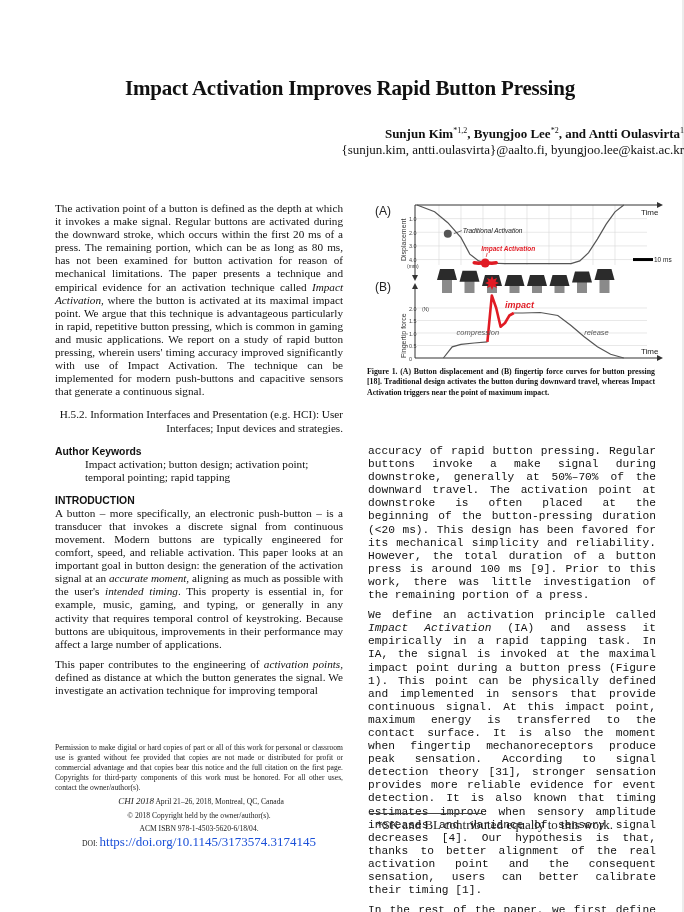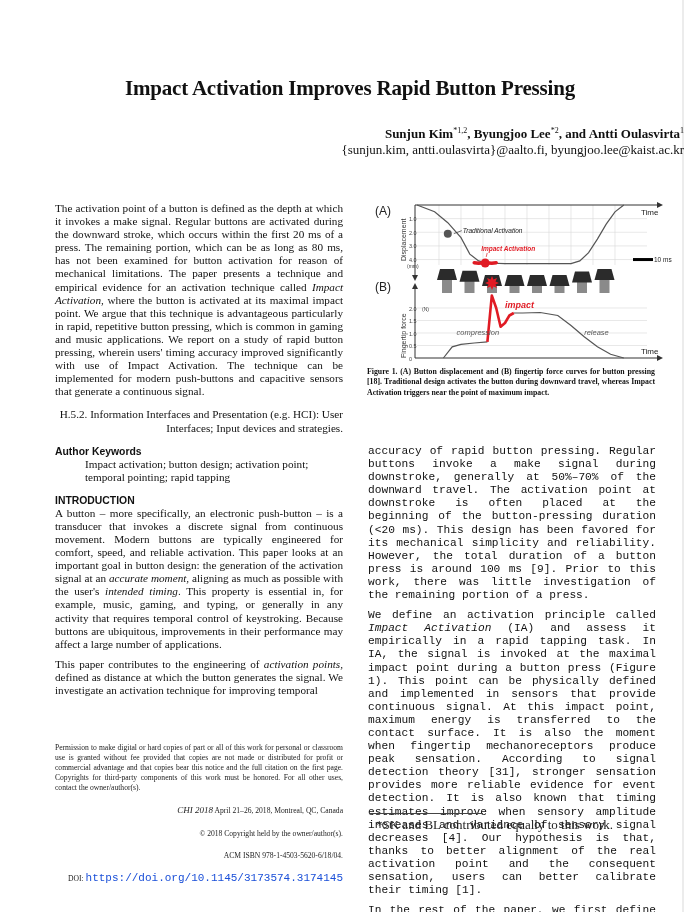--- a/index.html
+++ b/index.html
@@ -9,22 +9,22 @@
   .authors { position:absolute; left:0; width:684px; top:126px; text-align:right; font-size:13px; line-height:16px; }
   .authors .names { font-weight:bold; }
   .authors sup { font-size:8px; font-weight:normal; vertical-align:5px; line-height:0; }
   .col { position:absolute; font-size:11.2px; line-height:13.1px; text-align:justify; }
   .col-left { left:55px; width:288px; }
   .col-right { left:368px; width:288px;font-family:Liberation Mono, monospace; }
   .h { font-family:"Liberation Sans", "DejaVu Sans", sans-serif; font-weight:bold; font-size:10.4px; margin:0; line-height:13px; }
   .p { margin:0; }
   .gap { height:10px; }
   .perm { position:absolute; left:55px; top:743px; width:288px; font-size:7.6px; line-height:10.1px; color:#222; text-align:justify; }
-  .perm .line { margin-top:12px; text-align:right; }
-  .doi-url { font-family:Liberation Mono, monospace; color:#1a4fd8; font-size:11px; }
+  .perm .line { margin-top:3px; text-align:center; }
+  .doi-url { font-family:Liberation Serif, serif; color:#1a4fd8; font-size:13px; }
   .caption { position:absolute; left:367px; top:367px; width:288px; font-size:7.8px; line-height:10.3px; font-weight:bold; text-align:justify; }
   .footnote-rule { position:absolute; left:369px; top:813px; width:114px; border-top:1px solid #444; }
   .footnote { position:absolute; left:376px; top:817px; font-size:13px; color:#222; }
   svg text { font-family:"Liberation Sans", "DejaVu Sans", sans-serif; }
 </style>
 </head>
 <body>
 
 <div class="edge-strip"></div>
 

